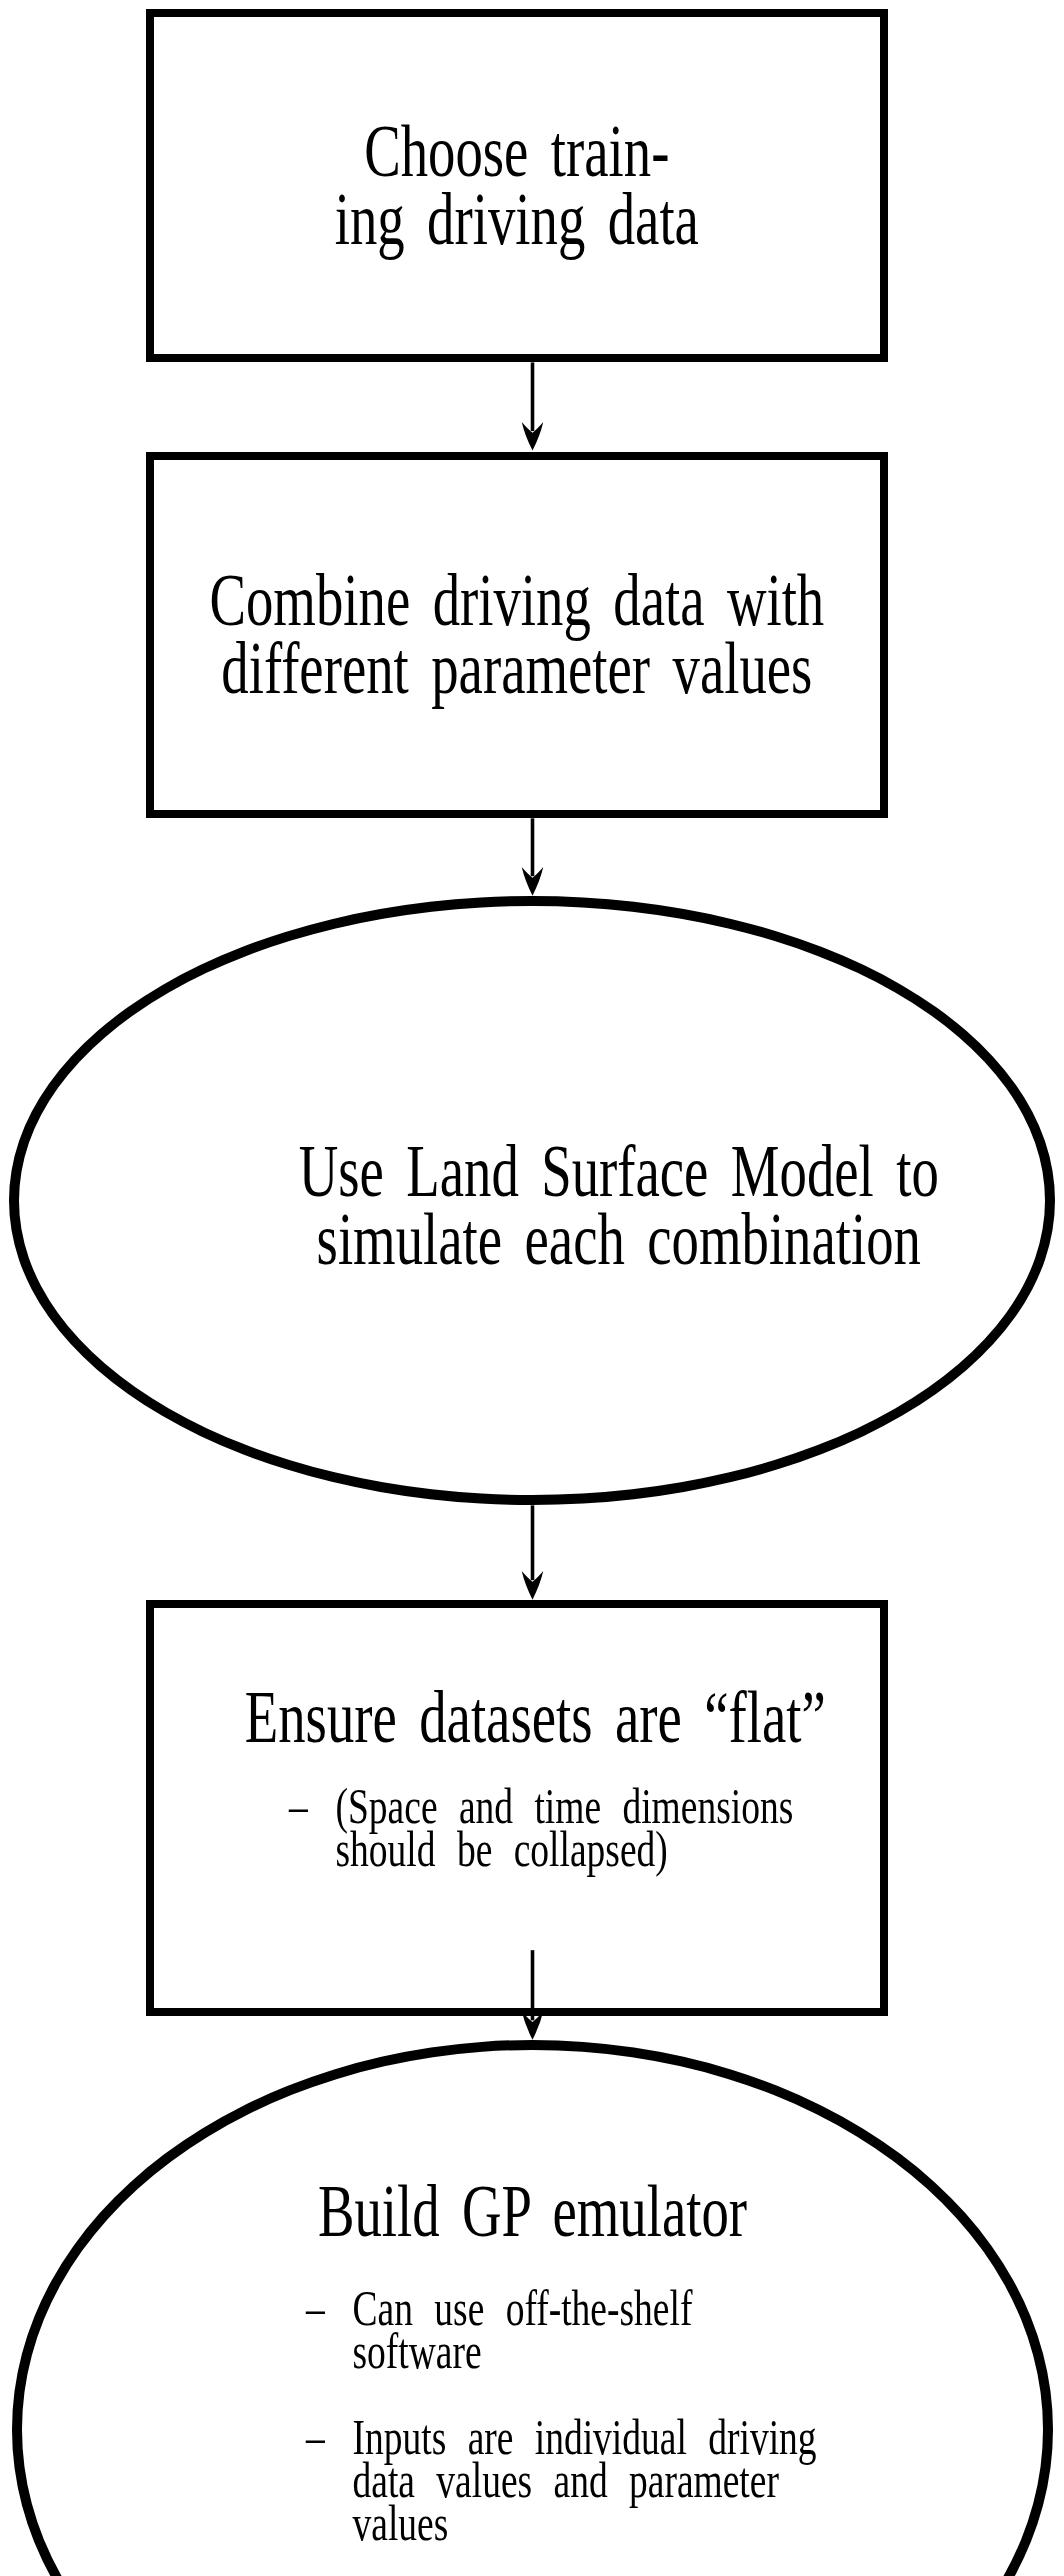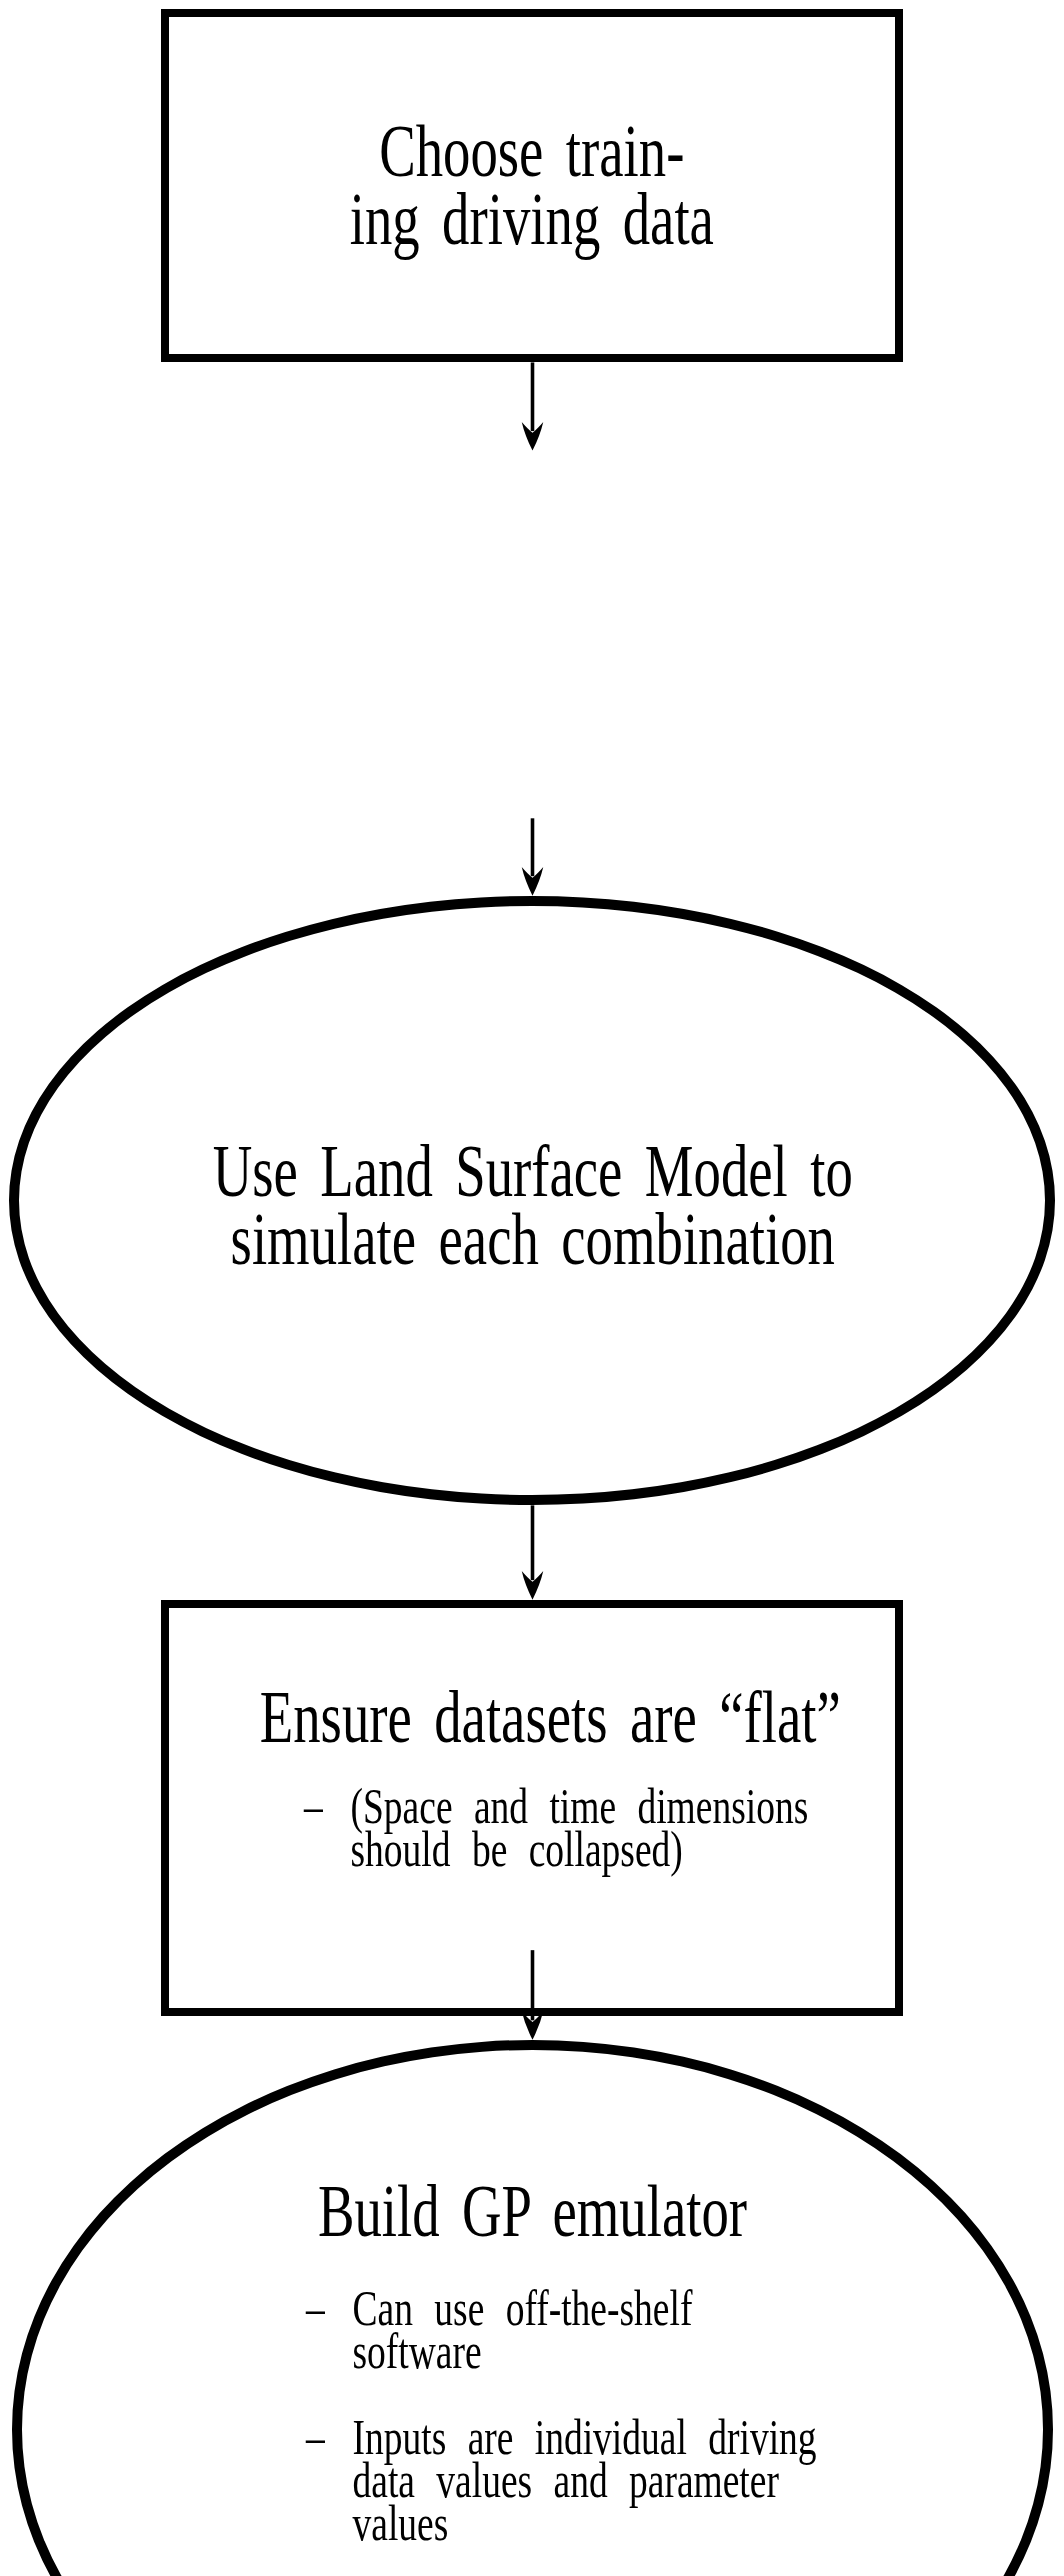--- a/index.html
+++ b/index.html
@@ -2,28 +2,28 @@
 <html style="font-size:8.2px"><head>
 <meta charset="utf-8">
 <style>
   html,body{margin:0;padding:0;background:#ffffff;}
   .canvas{
     position:relative;width:1065px;height:3715px;background:#ffffff;
     font-family:"Liberation Serif","DejaVu Serif",serif;color:#000;
     overflow:hidden;
   }
   .rect-node{
-    position:absolute;left:161px;width:742px;box-sizing:border-box;
+    position:absolute;left:146px;width:742px;box-sizing:border-box;
     border:8.8px solid #000;background:#fff;
     display:flex;align-items:center;justify-content:center;
   }
   .ellipse-node{
     position:absolute;box-sizing:border-box;border:10.3px solid #000;
     border-radius:50%;background:#fff;
-    display:flex;align-items:center;justify-content:center;
+    display:flex;align-items:center;justify-content:flex-end;
   }
   .box1{top:9.3px;height:353px;}
   .box2{top:452px;height:366px;}
   .box3{top:1600px;height:416px;display:block;}
   .ell1{left:9.3px;top:896px;width:1046px;height:609px;}
   .ell2{left:12px;top:2040px;width:1041px;height:779px;display:block;}
   .main-text{
     font-size:73px;line-height:68px;text-align:center;
     word-spacing:0.16em;transform:scaleX(0.75);transform-origin:center center;
     white-space:nowrap;
@@ -59,20 +59,26 @@
       <div>Choose train-</div>
       <div>ing driving data</div>
     </div>
   </div>
 
   <div class="arrow a1"><svg width="41" height="89" viewBox="0 0 80 172">
         <line x1="40" y1="0" x2="40" y2="134" stroke="#000000" stroke-width="7"></line>
         <path d="M 40 172 Q 25 142 19 116 Q 31 130 40 137 Q 49 130 61 116 Q 55 142 40 172 Z" fill="#000000"></path>
       </svg></div>
 
+  <div class="rect-node box2">
+    <div class="main-text">
+      <div>Combine driving data with</div>
+      <div>different parameter values</div>
+    </div>
+  </div>
 
   <div class="arrow a2"><svg width="41" height="78" viewBox="0 0 80 151">
         <line x1="40" y1="0" x2="40" y2="113" stroke="#000000" stroke-width="7"></line>
         <path d="M 40 151 Q 25 121 19 95 Q 31 109 40 116 Q 49 109 61 95 Q 55 121 40 151 Z" fill="#000000"></path>
       </svg></div>
 
   <div class="ellipse-node ell1">
     <div class="main-text" style="padding-top:10.3px">
       <div>Use Land Surface Model to</div>
       <div>simulate each combination</div>

